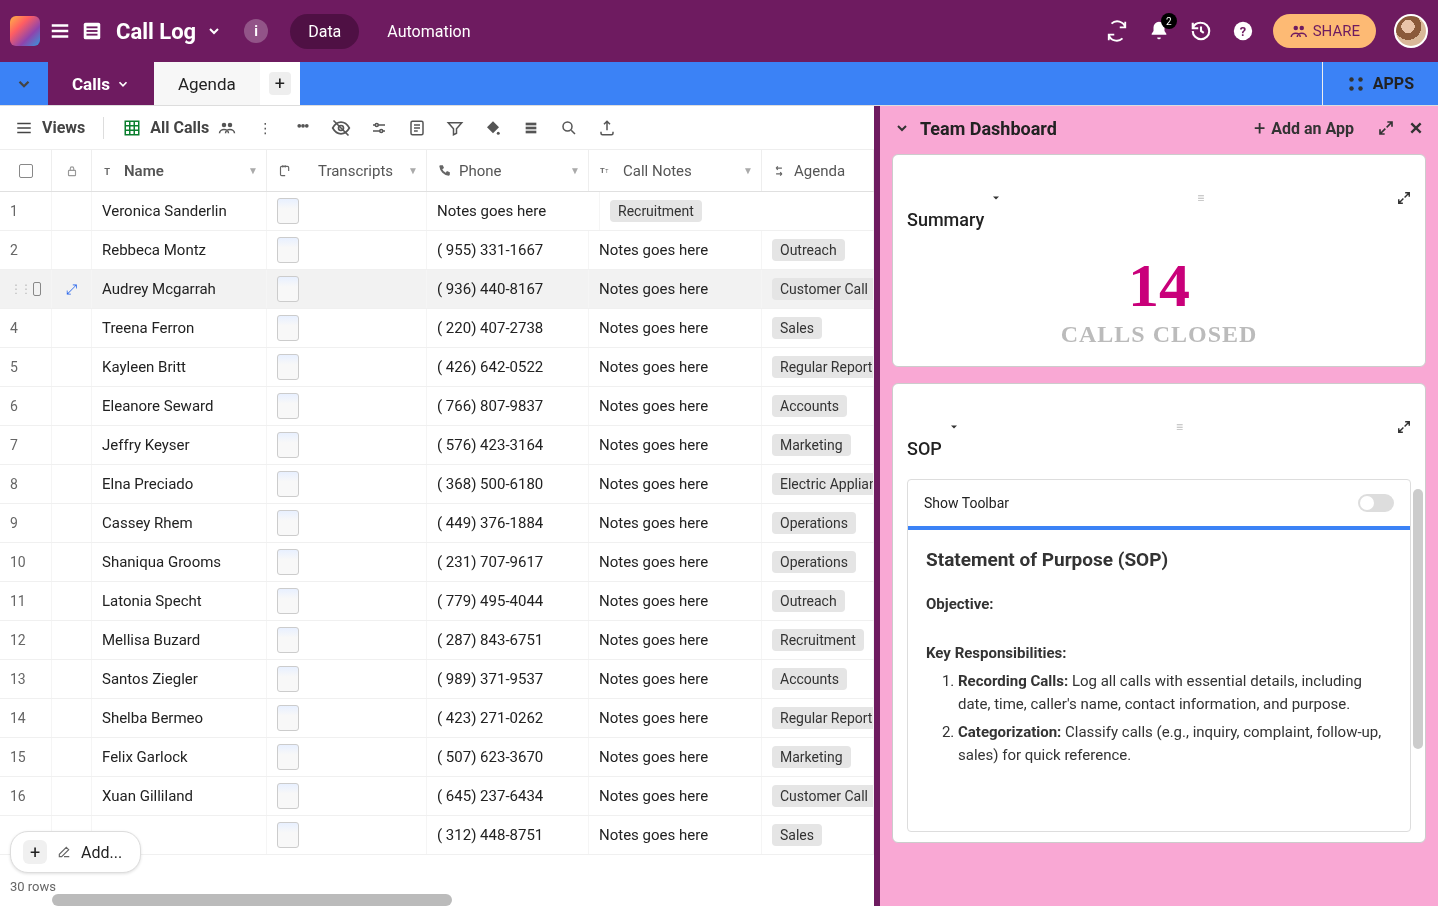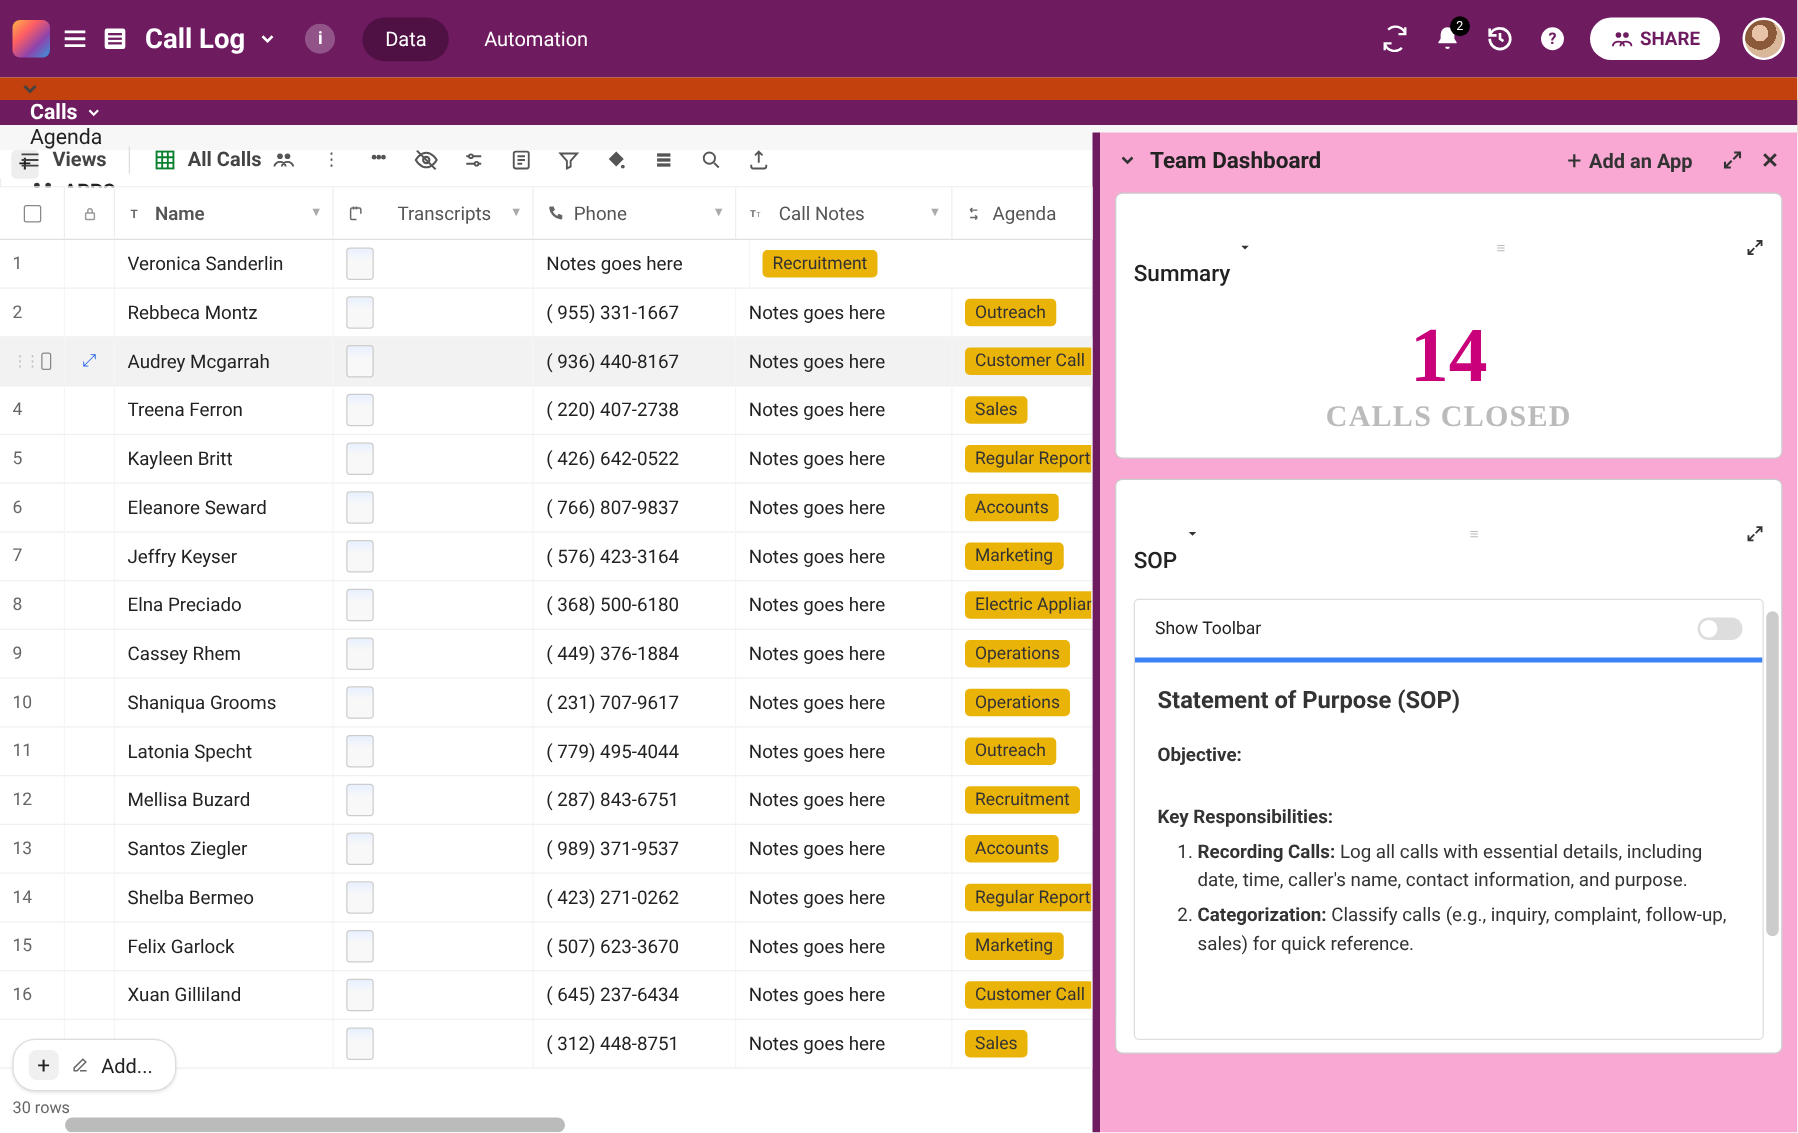--- a/index.html
+++ b/index.html
@@ -7,28 +7,28 @@
 
 
 .header { height: 62px; background: #6e1b60; display: flex; align-items: center; padding: 0 10px; color: #fff; gap: 8px; }
 .logo-icon { width: 30px; height: 30px; border-radius: 6px; background: linear-gradient(135deg,#ffb347,#ff5e62,#8e44ad,#3498db); display: flex; align-items: center; justify-content: center; }
 .hdr-icon { width: 24px; height: 24px; display: inline-flex; align-items: center; justify-content: center; cursor: pointer; color: #fff; }
 .hdr-title { font-size: 22px; font-weight: 700; margin-left: 4px; }
 .hdr-pill { background: #4f1044; border-radius: 20px; padding: 8px 18px; font-size: 16px; margin-left: 14px; cursor: pointer; }
 .hdr-link { font-size: 16px; margin-left: 20px; cursor: pointer; }
 .hdr-spacer { flex: 1; }
 .hdr-right { display: flex; align-items: center; gap: 18px; }
-.share-btn { background: #ffffff; color: #6e1b60; border-radius: 20px; padding: 8px 16px; font-weight: 700; font-size: 15px; display: flex; align-items: center; gap: 6px; cursor: pointer; }
+.share-btn { background: #fdba74; color: #6e1b60; border-radius: 20px; padding: 8px 16px; font-weight: 400; font-size: 15px; display: flex; align-items: center; gap: 6px; cursor: pointer; }
 .avatar { width: 34px; height: 34px; border-radius: 50%; background: radial-gradient(circle at 40% 35%, #e8c3a8 0 25%, #8a5a3a 25% 50%, #d9b899 50% 100%); border: 2px solid #fff; }
 .notif-badge { position: relative; }
 .notif-badge .badge { position: absolute; top: -6px; right: -6px; background: #000; color: #fff; border-radius: 50%; width: 16px; height: 16px; font-size: 10px; display: flex; align-items: center; justify-content: center; }
 .info-circle { width: 24px; height: 24px; background: rgba(255,255,255,0.25); border-radius: 50%; display: inline-flex; align-items: center; justify-content: center; margin-left: 10px; font-size: 14px; font-weight: 700; }
 
 
-.tabbar { height: 44px; background: #c2410c; border-bottom: 1px solid #ddd; display: flex; align-items: stretch; flex-direction: column; }
+.tabbar { height: 44px; background: #3b82f6; border-bottom: 1px solid #ddd; display: flex; align-items: stretch; }
 .tab-collapse { width: 48px; display: flex; align-items: center; justify-content: center; cursor: pointer; }
 .tab { padding: 0 24px; display: flex; align-items: center; gap: 6px; font-size: 17px; cursor: pointer; background: #f7f7f7; }
 .tab.active { background: #6e1b60; color: #fff; font-weight: 700; }
 .tab-add { width: 40px; display: flex; align-items: center; justify-content: center; cursor: pointer; font-size: 18px; background: #fff; }
 .tab-add span { background: #eee; border-radius: 4px; padding: 1px 6px; }
 .tabbar-spacer { flex: 1; }
 .apps-btn { padding: 0 24px; display: flex; align-items: center; gap: 8px; font-weight: 700; font-size: 16px; cursor: pointer; border-left: 1px solid #eee; }
 
 
 .body { display: flex; height: calc(906px - 62px - 44px); }
@@ -63,21 +63,21 @@
 .row:hover, .row.sel { background: #f2f2f2; }
 .cell { padding: 0 10px; display: flex; align-items: center; height: 100%; border-right: 1px solid #f5f5f5; font-size: 15px; color: #222; }
 .c-index { width: 52px; color: #666; font-size: 14px; }
 .c-lock { width: 40px; justify-content: center; }
 .c-name { width: 175px; }
 .c-trans { width: 160px; }
 .c-phone { width: 162px; }
 .c-notes { width: 173px; }
 .c-agenda { flex: 1; overflow: hidden; white-space: nowrap; }
 .doc-icon { width: 22px; height: 26px; border: 1px solid #ccc; border-radius: 3px; background: linear-gradient(#e8f0ff,#f8f8f8 40%); position: relative; }
-.tag { background: #eab308; color: #333; border-radius: 4px; padding: 3px 8px; font-size: 14px; white-space: nowrap; }
+.tag { background: #e5e5e5; color: #333; border-radius: 4px; padding: 3px 8px; font-size: 14px; white-space: nowrap; }
 .expand-icon { color: #2563eb; font-size: 14px; }
 .checkbox { width: 14px; height: 14px; border: 1.5px solid #888; border-radius: 2px; }
 
 
 .grid-footer { position: absolute; bottom: 12px; left: 10px; display: flex; align-items: center; gap: 12px; }
 .add-btn { background: #fff; border: 1px solid #ddd; box-shadow: 0 1px 3px rgba(0,0,0,0.12); border-radius: 18px; padding: 8px 18px 8px 12px; display: flex; align-items: center; gap: 10px; font-size: 16px; cursor: pointer; }
 .plus-circle { width: 24px; height: 24px; border-radius: 6px; background: #f0f0f0; display: flex; align-items: center; justify-content: center; font-size: 18px; }
 .row-count { color: #666; font-size: 13px; margin-top: 4px; }
 .hscroll { position: absolute; bottom: 0; left: 52px; height: 12px; width: 400px; background: #bbb; border-radius: 6px; }
 

